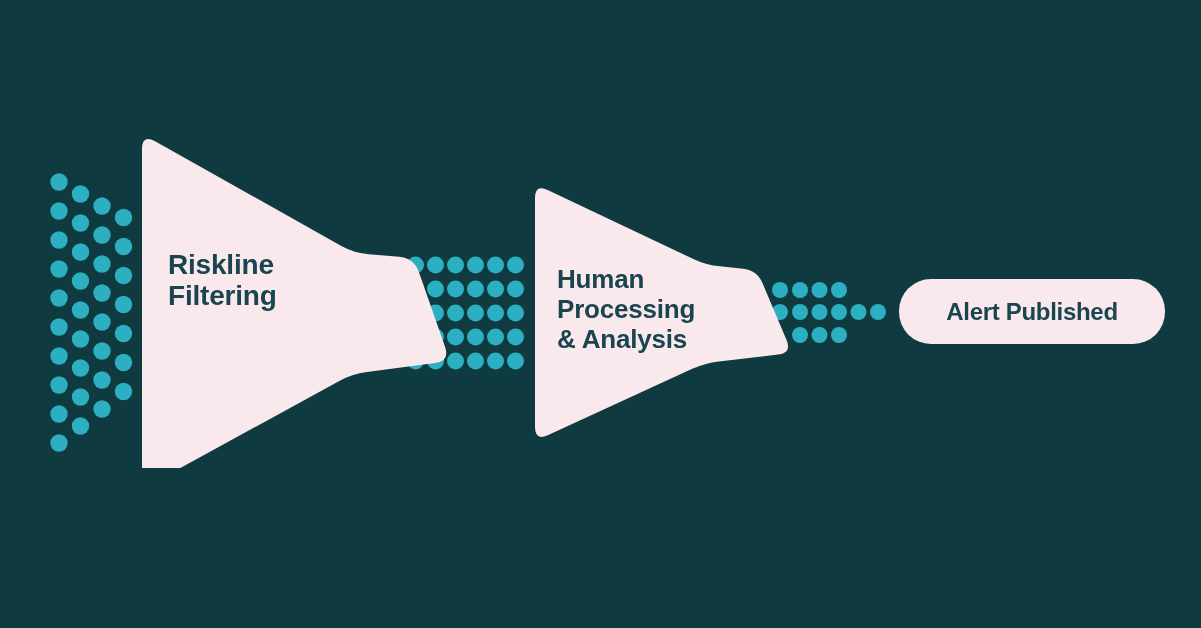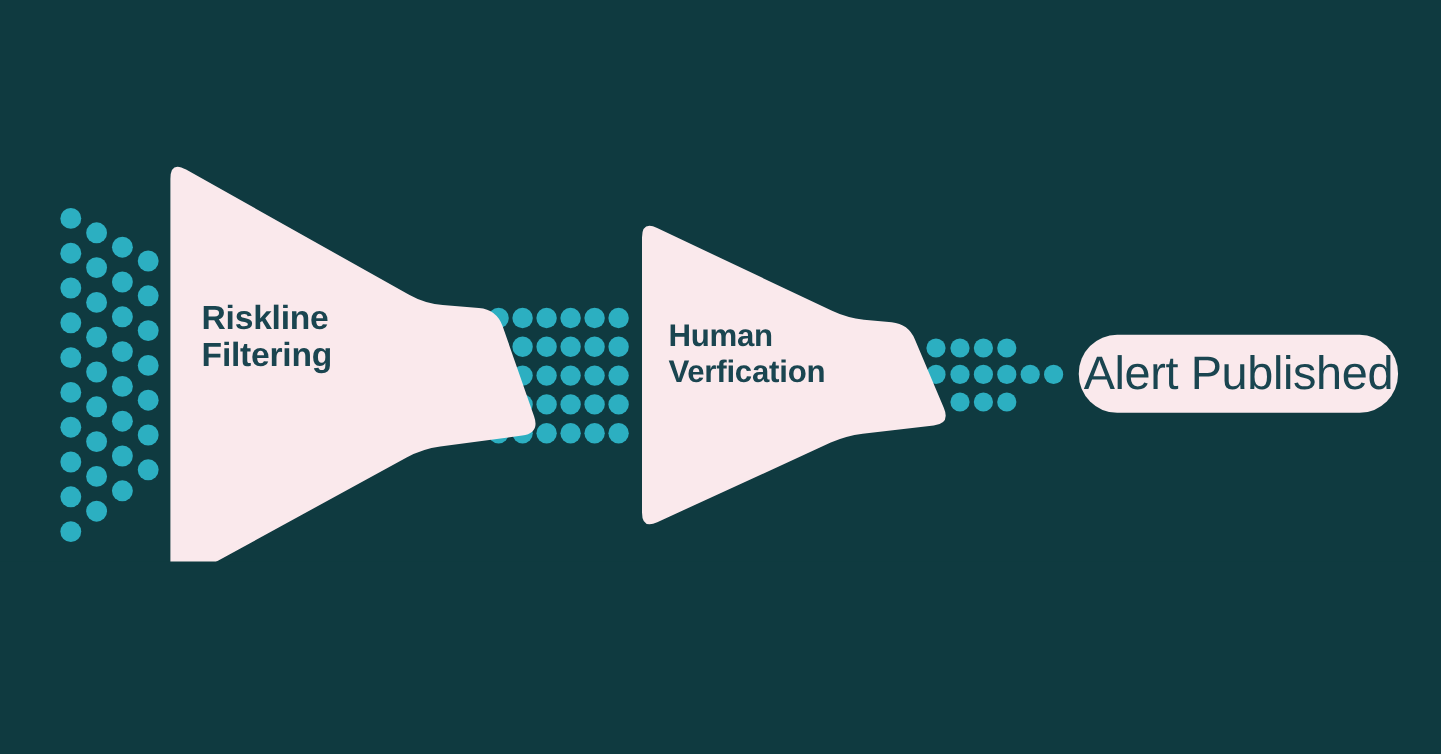--- a/index.html
+++ b/index.html
@@ -33,22 +33,22 @@
   }
   .pill{
     position:absolute;
     left:899px;top:279px;
     width:266px;height:65px;
     background:var(--shape);
     border-radius:32px;
     display:flex;align-items:center;justify-content:center;
   }
   .pill span{
-    font-weight:400;
-    font-size:39px;
+    font-weight:700;
+    font-size:24px;
     color:var(--text);
     letter-spacing:-0.3px;
     white-space:nowrap;
   }
 </style>
 </head>
 <body>
 
 <div class="canvas">
 
@@ -144,20 +144,21 @@
       </g>
   </svg>
 
   <div class="label label-stage1">
     <div>Riskline</div>
     <div>Filtering</div>
   </div>
 
   <div class="label label-stage2">
     <div>Human</div>
-    <div>Verfication</div>
+    <div>Processing</div>
+    <div>&amp; Analysis</div>
   </div>
 
   <div class="pill">
     <span>Alert Published</span>
   </div>
 
 </div>
 
 </body></html>

